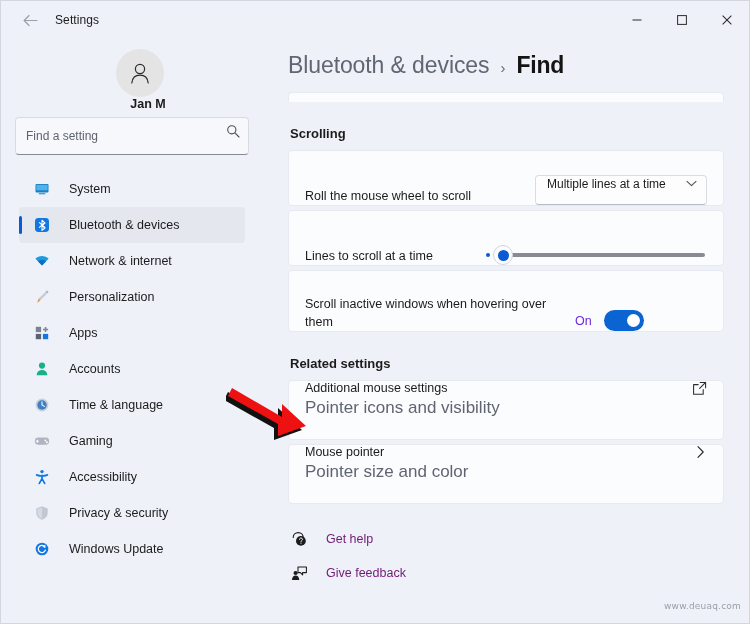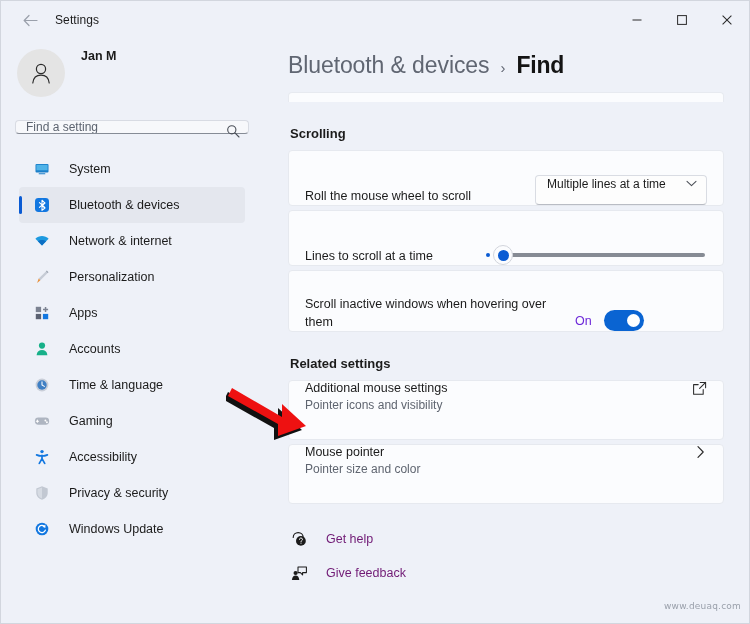--- a/index.html
+++ b/index.html
@@ -81,22 +81,24 @@
   .sidebar {
     width: 262px;
     flex: 0 0 262px;
     background: #eef1f8;
     padding: 0;
     display: flex;
     flex-direction: column;
   }
   .profile {
     display: flex;
+    align-items: center;
     padding: 10px 0 0 16px;
     height: 62px;
+    flex-direction: column;
   }
   .avatar {
     width: 48px;
     height: 48px;
     border-radius: 50%;
     background: #e4e4e4;
     display: flex;
     align-items: center;
     justify-content: center;
     flex: 0 0 48px;
@@ -106,21 +108,21 @@
     font-size: 12.5px;
     font-weight: bold;
     color: #1b1b1b;
   }
   .searchwrap {
     margin: 16px 14px 0 14px;
     position: relative;
   }
   .searchbox {
     width: 100%;
-    height: 14px;
+    height: 38px;
     background: #f7f8fb;
     border: 1px solid #d8dbe3;
     border-bottom: 1px solid #868c96;
     border-radius: 4px;
     font-family: "Liberation Sans", sans-serif;
     font-size: 12px;
     color: #1b1b1b;
     padding: 0 30px 0 10px;
     outline: none;
   }
@@ -336,21 +338,21 @@
     border: 1px solid #e6e9ef;
     border-radius: 4px;
     margin-bottom: 4px;
     display: flex;
     align-items: flex-start;
     padding: 0 16px;
     height: 60px;
   }
   .rel-texts { flex: 1 1 auto; }
   .rel-title { font-size: 12.5px; color: #1b1b1b; }
-  .rel-sub { font-size: 12px; color: #5f6570; margin-top: 3px; }
+  .rel-sub { font-size: 17px; color: #5f6570; margin-top: 3px; }
   .rel-action { color: #2b2b2b; display: flex; align-items: center; }
 
   
   .footer-links { margin-top: 22px; }
   .flink {
     display: flex;
     align-items: center;
     height: 26px;
     margin-bottom: 8px;
   }

